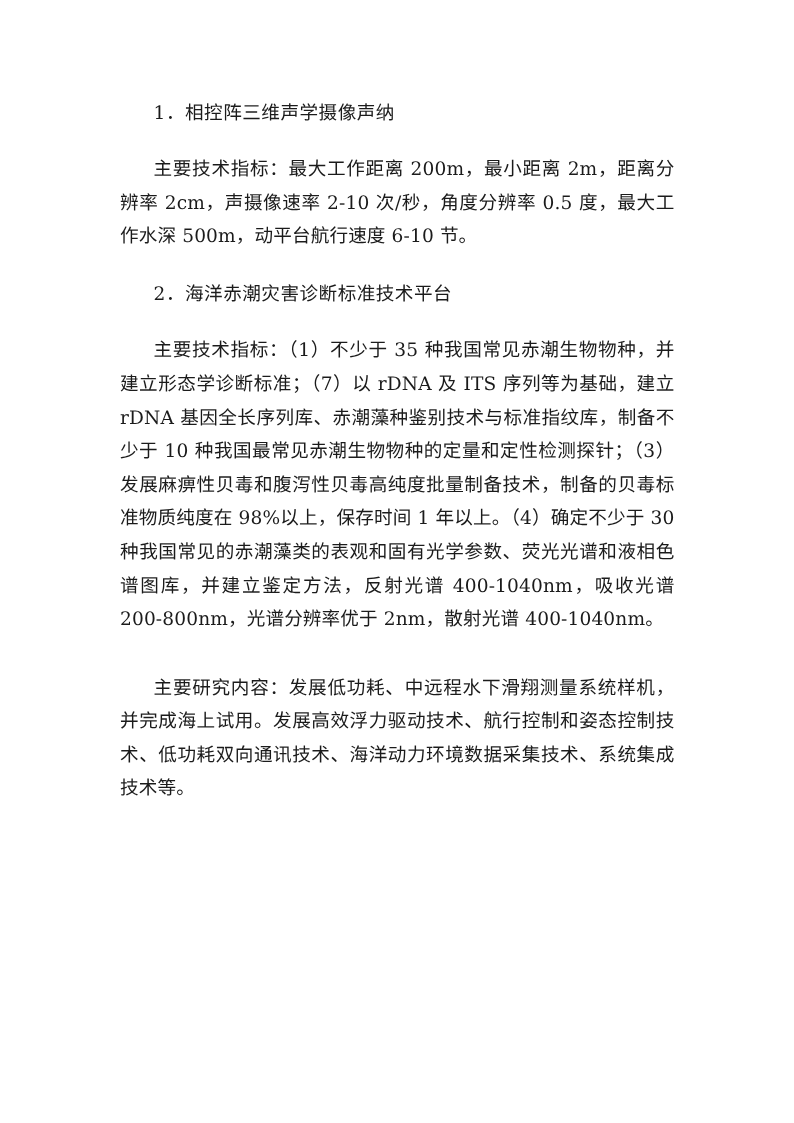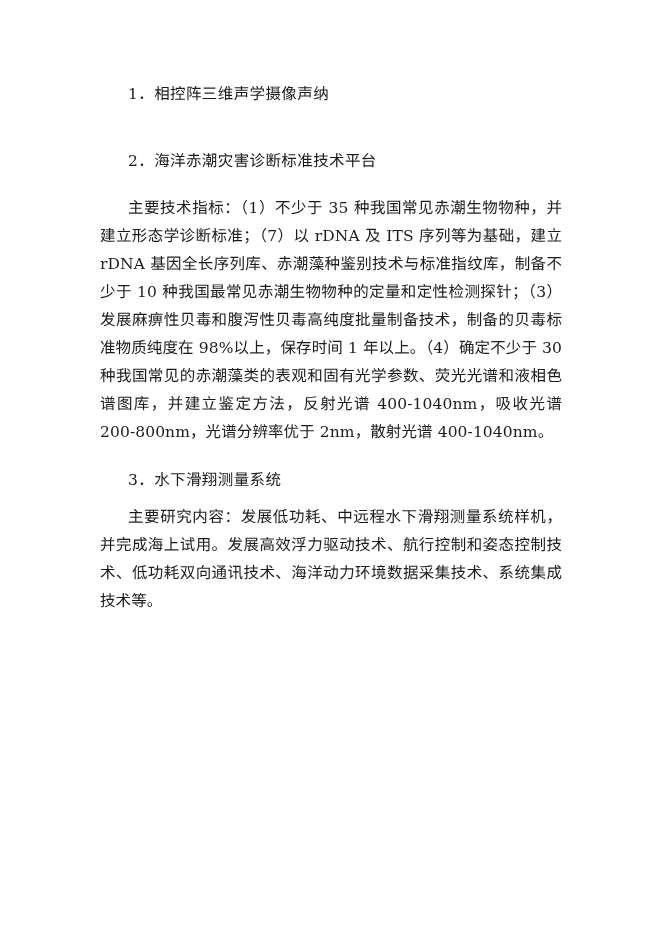--- a/index.html
+++ b/index.html
@@ -62,33 +62,33 @@
 <body>
 
 <div id="page">
   <div id="content">
 
     <div class="heading">1．相控阵三维声学摄像声纳</div>
     <div class="gap-sm"></div>
 
     <div class="gap"></div>
 
+    <div class="para">主要技术指标：最大工作距离 200m，最小距离 2m，距离分辨率 2cm，声摄像速率 2-10 次/秒，角度分辨率 0.5 度，最大工作水深 500m，动平台航行速度 6-10 节。</div>
     <div class="gap"></div>
 
     <div class="gap"></div>
 
     <div class="heading">2．海洋赤潮灾害诊断标准技术平台</div>
     <div class="gap-sm"></div>
 
     <div class="gap"></div>
 
     <div class="para">主要技术指标：（1）不少于 35 种我国常见赤潮生物物种，并建立形态学诊断标准；（7）以 rDNA 及 ITS 序列等为基础，建立 rDNA 基因全长序列库、赤潮藻种鉴别技术与标准指纹库，制备不少于 10 种我国最常见赤潮生物物种的定量和定性检测探针；（3）发展麻痹性贝毒和腹泻性贝毒高纯度批量制备技术，制备的贝毒标准物质纯度在 98%以上，保存时间 1 年以上。（4）确定不少于 30 种我国常见的赤潮藻类的表观和固有光学参数、荧光光谱和液相色谱图库，并建立鉴定方法，反射光谱 400-1040nm，吸收光谱 200-800nm，光谱分辨率优于 2nm，散射光谱 400-1040nm。</div>
     <div class="gap"></div>
 
     <div class="gap"></div>
 
-    <div class="heading">3．水下滑翔测量系统</div>
     <div class="gap-sm"></div>
 
     <div class="para">主要研究内容：发展低功耗、中远程水下滑翔测量系统样机，并完成海上试用。发展高效浮力驱动技术、航行控制和姿态控制技术、低功耗双向通讯技术、海洋动力环境数据采集技术、系统集成技术等。</div>
 
   </div>
 </div>
 
 </body></html>

